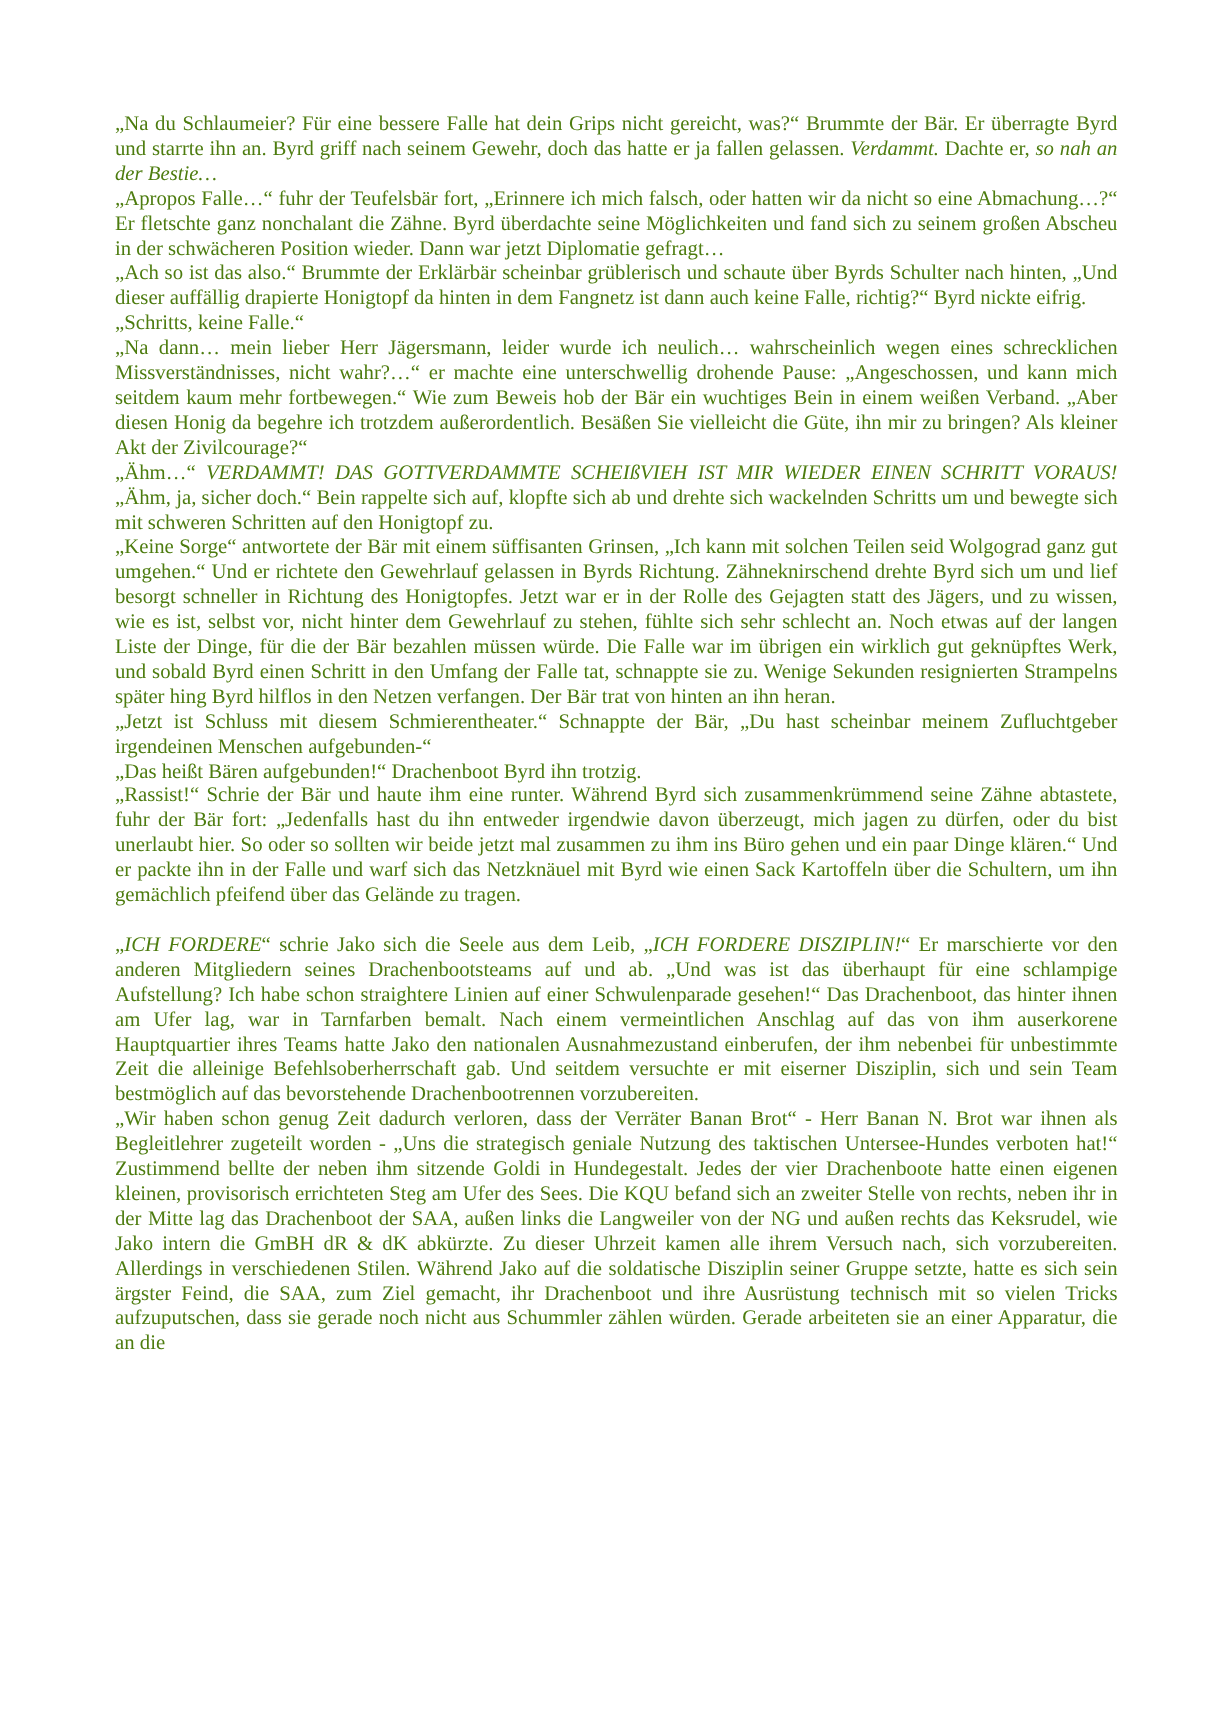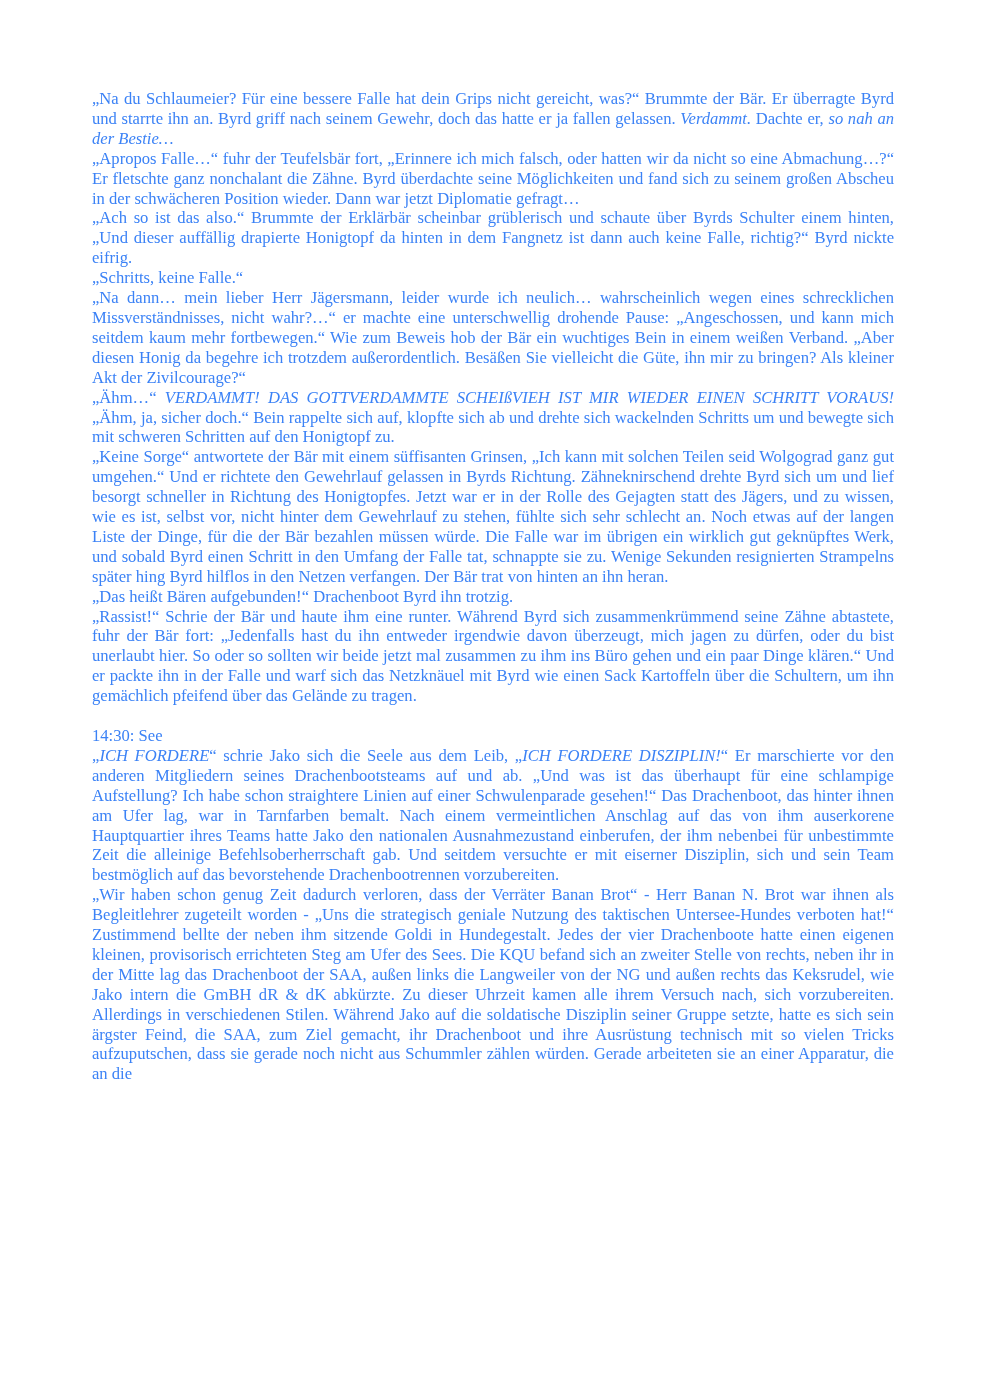--- a/index.html
+++ b/index.html
@@ -5,39 +5,39 @@
   html, body { margin: 0; padding: 0; background: #ffffff; }
   body { width: 985px; height: 1389px; position: relative; overflow: hidden; }
   .page {
     position: absolute;
     left: 92px;
     top: 89px;
     width: 802px;
     font-family: "Liberation Serif", serif;
     font-size: 16.6px;
     line-height: 19.9px;
-    color: #3b82f6;
+    color: #4d7c0f;
     text-align: justify;
     -webkit-hyphens: none;
     hyphens: none;
   }
   .page p { margin: 0; padding: 0; }
   .page p.gap { height: 19.9px; }
   .page i { font-style: italic; }
 </style>
 </head>
 <body>
 
 <div class="page" id="page">
     <p><span>„Na du Schlaumeier? Für eine bessere Falle hat dein Grips nicht gereicht, was?“ Brummte der Bär. Er überragte Byrd und starrte ihn an. Byrd griff nach seinem Gewehr, doch das hatte er ja fallen gelassen. </span><i>Verdammt.</i><span> Dachte er, </span><i>so nah an der Bestie…</i></p>
     <p><span>„Apropos Falle…“ fuhr der Teufelsbär fort, „Erinnere ich mich falsch, oder hatten wir da nicht so eine Abmachung…?“ Er fletschte ganz nonchalant die Zähne. Byrd überdachte seine Möglichkeiten und fand sich zu seinem großen Abscheu in der schwächeren Position wieder. Dann war jetzt Diplomatie gefragt…</span></p>
-    <p><span>„Ach so ist das also.“ Brummte der Erklärbär scheinbar grüblerisch und schaute über Byrds Schulter einem hinten, „Und dieser auffällig drapierte Honigtopf da hinten in dem Fangnetz ist dann auch keine Falle, richtig?“ Byrd nickte eifrig.</span></p>
+    <p><span>„Ach so ist das also.“ Brummte der Erklärbär scheinbar grüblerisch und schaute über Byrds Schulter nach hinten, „Und dieser auffällig drapierte Honigtopf da hinten in dem Fangnetz ist dann auch keine Falle, richtig?“ Byrd nickte eifrig.</span></p>
     <p><span>„Schritts, keine Falle.“</span></p>
     <p><span>„Na dann… mein lieber Herr Jägersmann, leider wurde ich neulich… wahrscheinlich wegen eines schrecklichen Missverständnisses, nicht wahr?…“ er machte eine unterschwellig drohende Pause: „Angeschossen, und kann mich seitdem kaum mehr fortbewegen.“ Wie zum Beweis hob der Bär ein wuchtiges Bein in einem weißen Verband. „Aber diesen Honig da begehre ich trotzdem außerordentlich. Besäßen Sie vielleicht die Güte, ihn mir zu bringen? Als kleiner Akt der Zivilcourage?“</span></p>
     <p><span>„Ähm…“ </span><i>VERDAMMT! DAS GOTTVERDAMMTE SCHEIßVIEH IST MIR WIEDER EINEN SCHRITT VORAUS!</i><span> „Ähm, ja, sicher doch.“ Bein rappelte sich auf, klopfte sich ab und drehte sich wackelnden Schritts um und bewegte sich mit schweren Schritten auf den Honigtopf zu.</span></p>
     <p><span>„Keine Sorge“ antwortete der Bär mit einem süffisanten Grinsen, „Ich kann mit solchen Teilen seid Wolgograd ganz gut umgehen.“ Und er richtete den Gewehrlauf gelassen in Byrds Richtung. Zähneknirschend drehte Byrd sich um und lief besorgt schneller in Richtung des Honigtopfes. Jetzt war er in der Rolle des Gejagten statt des Jägers, und zu wissen, wie es ist, selbst vor, nicht hinter dem Gewehrlauf zu stehen, fühlte sich sehr schlecht an. Noch etwas auf der langen Liste der Dinge, für die der Bär bezahlen müssen würde. Die Falle war im übrigen ein wirklich gut geknüpftes Werk, und sobald Byrd einen Schritt in den Umfang der Falle tat, schnappte sie zu. Wenige Sekunden resignierten Strampelns später hing Byrd hilflos in den Netzen verfangen. Der Bär trat von hinten an ihn heran.</span></p>
+    <p><span>„Jetzt ist Schluss mit diesem Schmierentheater.“ Schnappte der Bär, „Du hast scheinbar meinem Zufluchtgeber irgendeinen Menschen aufgebunden-“</span></p>
     <p><span>„Das heißt Bären aufgebunden!“ Drachenboot Byrd ihn trotzig.</span></p>
     <p><span>„Rassist!“ Schrie der Bär und haute ihm eine runter. Während Byrd sich zusammenkrümmend seine Zähne abtastete, fuhr der Bär fort: „Jedenfalls hast du ihn entweder irgendwie davon überzeugt, mich jagen zu dürfen, oder du bist unerlaubt hier. So oder so sollten wir beide jetzt mal zusammen zu ihm ins Büro gehen und ein paar Dinge klären.“ Und er packte ihn in der Falle und warf sich das Netzknäuel mit Byrd wie einen Sack Kartoffeln über die Schultern, um ihn gemächlich pfeifend über das Gelände zu tragen.</span></p>
     <p class="gap"></p>
-    <p><span>14:30: See</span></p>
     <p><span>„</span><i>ICH FORDERE</i><span>“ schrie Jako sich die Seele aus dem Leib, „</span><i>ICH FORDERE DISZIPLIN!</i><span>“ Er marschierte vor den anderen Mitgliedern seines Drachenbootsteams auf und ab. „Und was ist das überhaupt für eine schlampige Aufstellung? Ich habe schon straightere Linien auf einer Schwulenparade gesehen!“ Das Drachenboot, das hinter ihnen am Ufer lag, war in Tarnfarben bemalt. Nach einem vermeintlichen Anschlag auf das von ihm auserkorene Hauptquartier ihres Teams hatte Jako den nationalen Ausnahmezustand einberufen, der ihm nebenbei für unbestimmte Zeit die alleinige Befehlsoberherrschaft gab. Und seitdem versuchte er mit eiserner Disziplin, sich und sein Team bestmöglich auf das bevorstehende Drachenbootrennen vorzubereiten.</span></p>
     <p><span>„Wir haben schon genug Zeit dadurch verloren, dass der Verräter Banan Brot“ - Herr Banan N. Brot war ihnen als Begleitlehrer zugeteilt worden - „Uns die strategisch geniale Nutzung des taktischen Untersee-Hundes verboten hat!“ Zustimmend bellte der neben ihm sitzende Goldi in Hundegestalt. Jedes der vier Drachenboote hatte einen eigenen kleinen, provisorisch errichteten Steg am Ufer des Sees. Die KQU befand sich an zweiter Stelle von rechts, neben ihr in der Mitte lag das Drachenboot der SAA, außen links die Langweiler von der NG und außen rechts das Keksrudel, wie Jako intern die GmBH dR &amp; dK abkürzte. Zu dieser Uhrzeit kamen alle ihrem Versuch nach, sich vorzubereiten. Allerdings in verschiedenen Stilen. Während Jako auf die soldatische Disziplin seiner Gruppe setzte, hatte es sich sein ärgster Feind, die SAA, zum Ziel gemacht, ihr Drachenboot und ihre Ausrüstung technisch mit so vielen Tricks aufzuputschen, dass sie gerade noch nicht aus Schummler zählen würden. Gerade arbeiteten sie an einer Apparatur, die an die</span></p>
   </div>
 
 </body></html>

